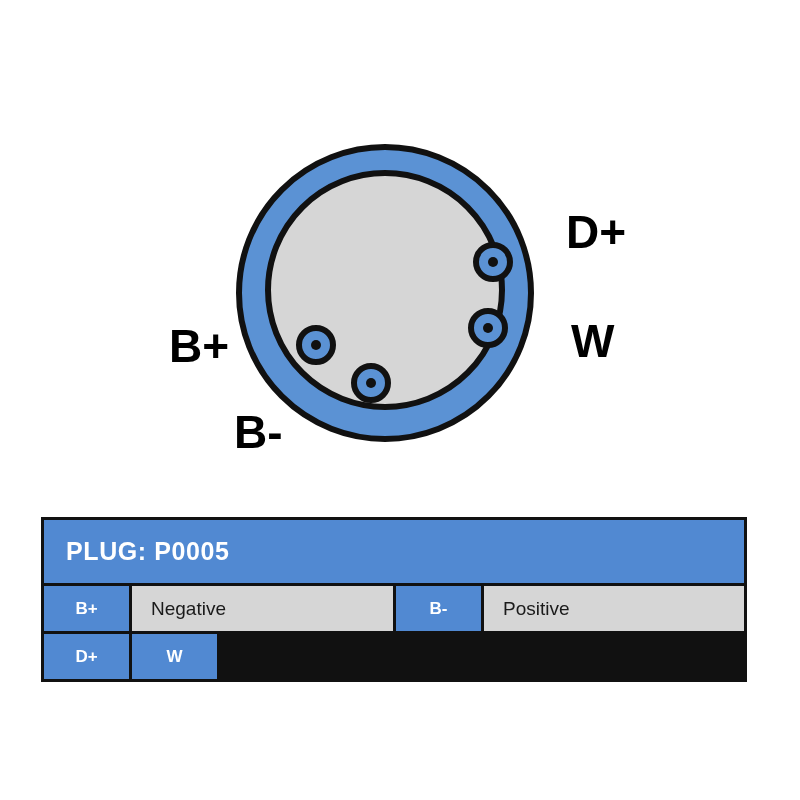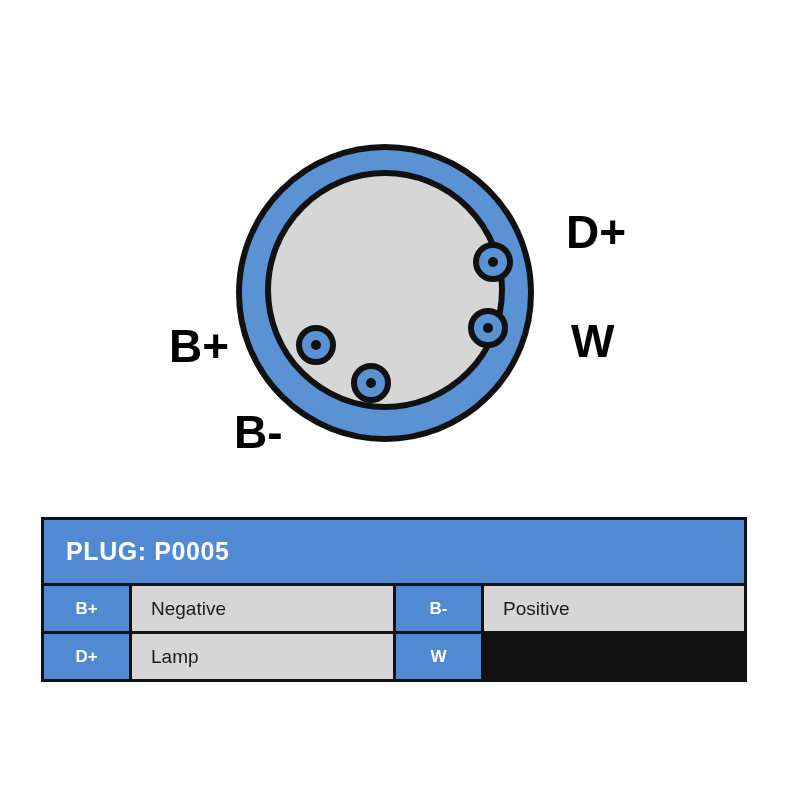--- a/index.html
+++ b/index.html
@@ -171,23 +171,20 @@
       </div>
       <div class="cell cell-val">
         <span>Positive</span>
       </div>
     </div>
 
     <div class="table-row">
       <div class="cell cell-key">
         <span>D+</span>
       </div>
-      <div class="cell cell-val val-left">
-        <span>Lamp</span>
-      </div>
       <div class="cell cell-key">
         <span>W</span>
       </div>
     </div>
 
   </div>
 
 </div>
 
 </body></html>

